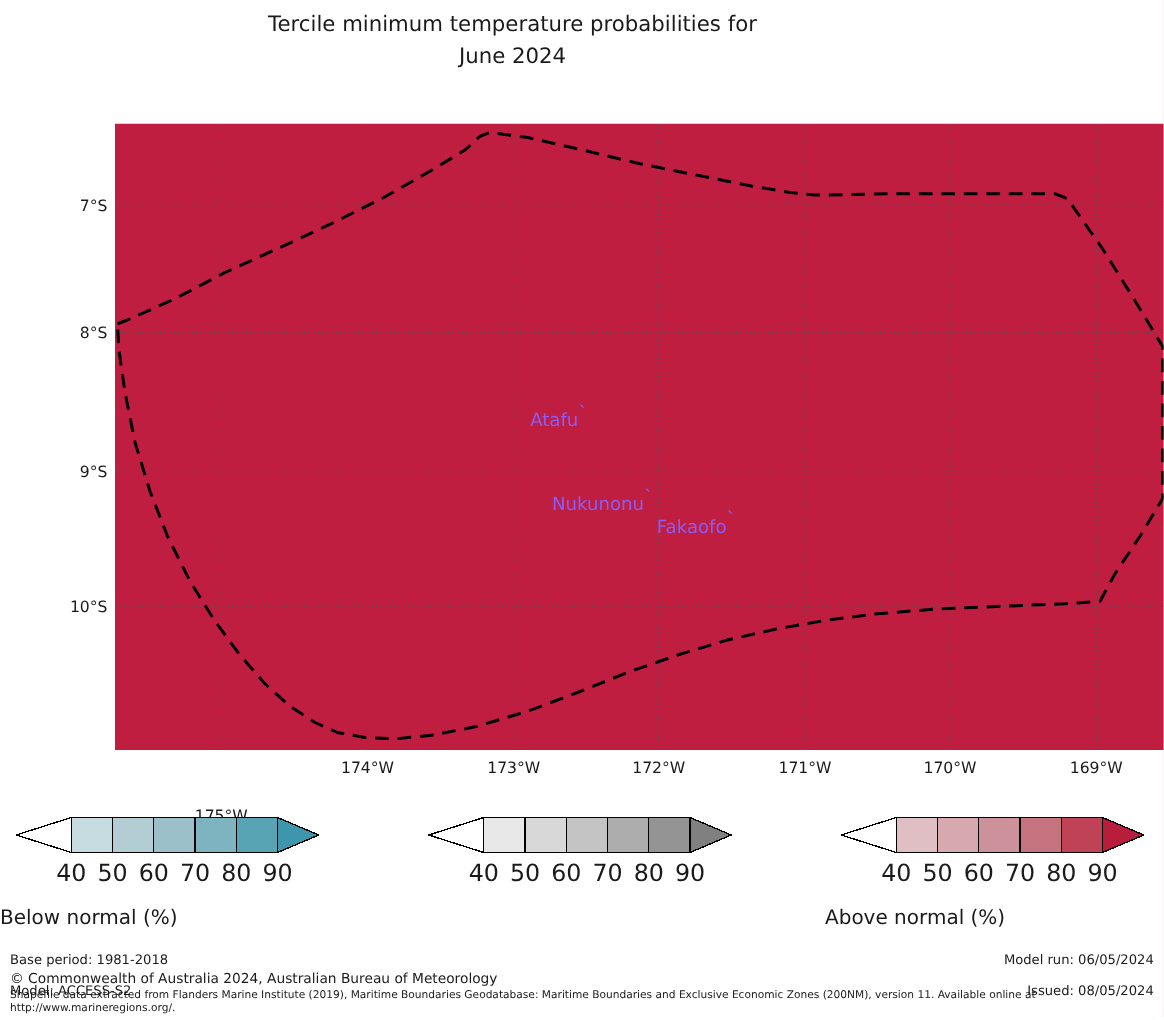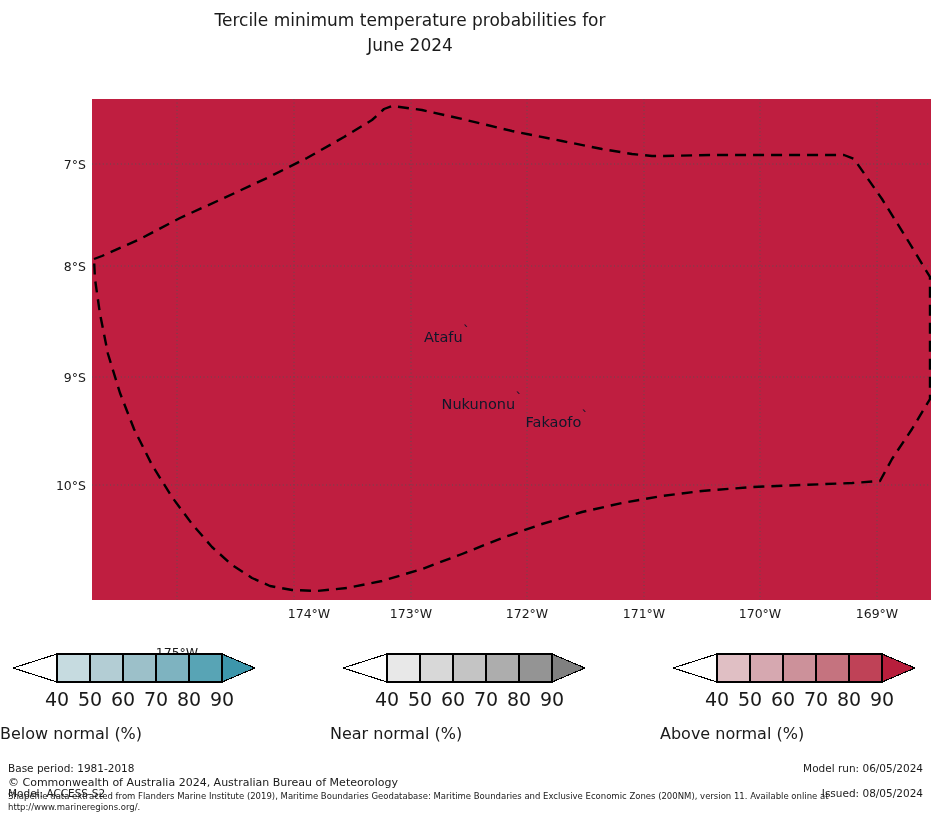--- a/index.html
+++ b/index.html
@@ -74,21 +74,21 @@
     top: 0;
     transform: translateX(-50%);
     font-size: 12.5px;
     white-space: nowrap;
   }
 
   
   .place {
     position: absolute;
     font-size: 14.5px;
-    color: #0f172a;
+    color: #8b5cf6;
     white-space: nowrap;
     transform: translate(-50%, -50%);
   }
   .place .marker {
     font-size: 14.5px;
     vertical-align: super;
     line-height: 0;
   }
 
   
@@ -192,21 +192,21 @@
 
 <div class="ylabels">
   <span style="top:65px;text-align:right;">7°S</span>
   <span style="top:167px;">8°S</span>
   <span style="top:278px;">9°S</span>
   <span style="top:386px;">10°S</span>
 </div>
 
 <div class="xlabels">
   <span style="left:85px;margin-top:39px;">175°W</span>
-  <span style="left:202px;margin-left:15px;">174°W</span>
+  <span style="left:202px;">174°W</span>
   <span style="left:319px;">173°W</span>
   <span style="left:435px;">172°W</span>
   <span style="left:552px;">171°W</span>
   <span style="left:668px;">170°W</span>
   <span style="left:785px;">169°W</span>
 </div>
 
 <div class="cbar-group" style="left:0px;">
   <div class="cbar-svg-wrap">
     <svg viewBox="0 0 290 42" width="290" height="42" preserveAspectRatio="none">
@@ -247,21 +247,20 @@
     </svg>
   </div>
   <div class="cbar-ticks">
     <span style="left:57px;">40</span>
     <span style="left:90px;">50</span>
     <span style="left:123px;">60</span>
     <span style="left:156px;">70</span>
     <span style="left:189px;">80</span>
     <span style="left:222px;">90</span>
   </div>
-  <div class="cbar-caption">Near normal (%)</div>
 </div>
 
 <div class="cbar-group" style="left:660px;">
   <div class="cbar-svg-wrap">
     <svg viewBox="0 0 290 42" width="290" height="42" preserveAspectRatio="none">
       <g stroke="#000000" stroke-width="1.1" shape-rendering="crispEdges">
         <polygon points="57,6 57,34 13,20" fill="#ffffff"></polygon>
         <rect x="57" y="6" width="33" height="28" fill="#e0bfc4"></rect>
         <rect x="90" y="6" width="33" height="28" fill="#d6a8b0"></rect>
         <rect x="123" y="6" width="33" height="28" fill="#cc919a"></rect>

